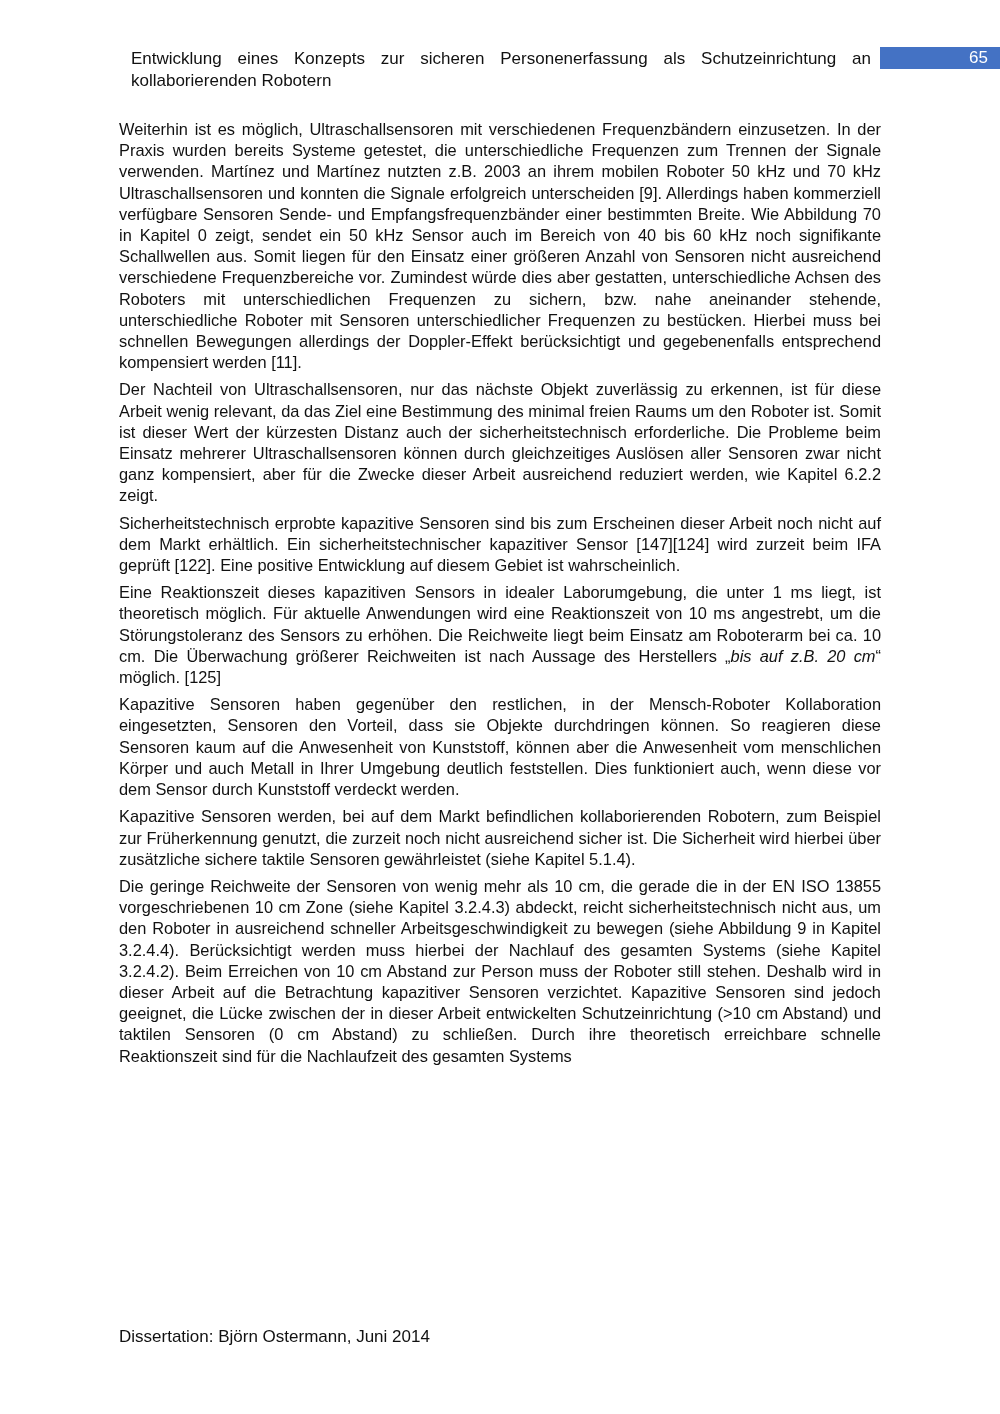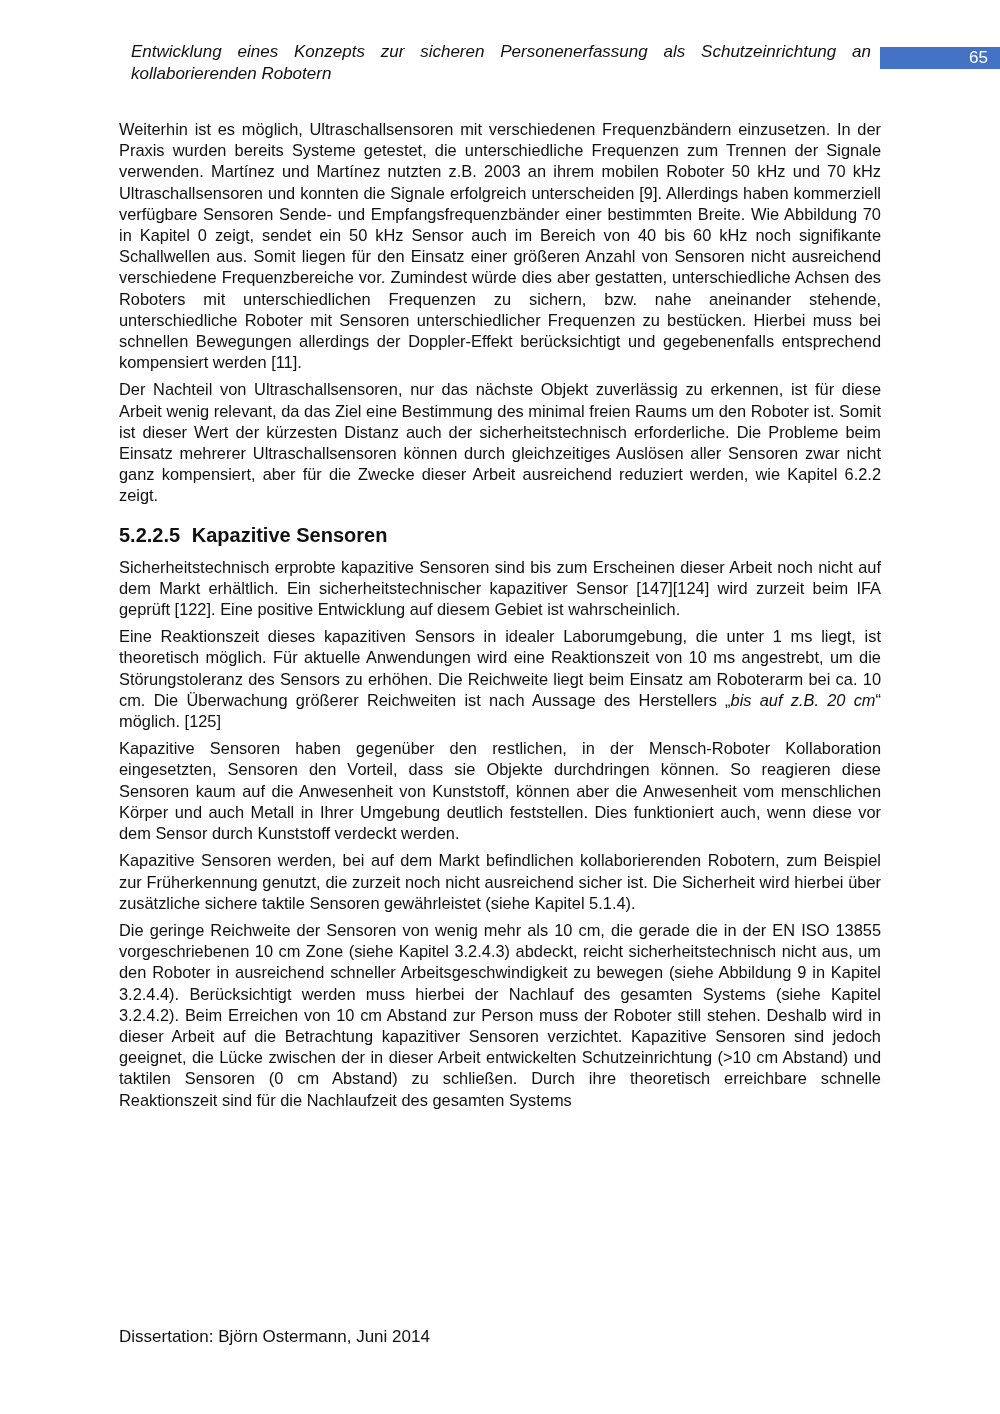--- a/index.html
+++ b/index.html
@@ -1,17 +1,17 @@
 <!DOCTYPE html>
 <html><head>
   <meta charset="utf-8">
   <style>
     html, body { margin: 0; padding: 0; background: #ffffff; }
     body { width: 1000px; height: 1414px; position: relative; overflow: hidden; font-family: "Liberation Sans", sans-serif; color: #111; }
-    .header-title { position: absolute; left: 131px; top: 41px; width: 740px; font-size: 17px; line-height: 22px; text-align: justify; text-align-last: left; font-style: italic; }
+    .header-title { position: absolute; left: 131px; top: 48px; width: 740px; font-size: 17px; line-height: 22px; text-align: justify; text-align-last: left; }
     .page-num-box { position: absolute; left: 880px; top: 47px; width: 120px; height: 22px; background: #4472C4; }
     .page-num { position: absolute; right: 12px; top: 1px; color: #fff; font-size: 17px; line-height: 20px; }
     .content { position: absolute; left: 119px; top: 119px; width: 762px; font-size: 16.4px; line-height: 21.2px; }
     .content p { margin: 0 0 6px 0; text-align: justify; }
     .content h3 { margin: 16px 0 10px 0; font-size: 20px; font-weight: bold; line-height: 24px; }
     .content h3 .num { margin-right: 6px; }
     .footer { position: absolute; left: 119px; top: 1326px; font-size: 17px; line-height: 22px; }
     em { font-style: italic; }
   </style>
 </head>
@@ -19,24 +19,20 @@
 
 <div class="header-title">Entwicklung eines Konzepts zur sicheren Personenerfassung als Schutzeinrichtung an kollaborierenden Robotern</div>
 <div class="page-num-box">
   <span class="page-num">65</span>
 </div>
 
 <div class="content">
   <p>Weiterhin ist es möglich, Ultraschallsensoren mit verschiedenen Frequenzbändern einzusetzen. In der Praxis wurden bereits Systeme getestet, die unterschiedliche Frequenzen zum Trennen der Signale verwenden. Martínez und Martínez nutzten z.B. 2003 an ihrem mobilen Roboter 50 kHz und 70 kHz Ultraschallsensoren und konnten die Signale erfolgreich unterscheiden [9]. Allerdings haben kommerziell verfügbare Sensoren Sende- und Empfangsfrequenzbänder einer bestimmten Breite. Wie Abbildung 70 in Kapitel 0 zeigt, sendet ein 50 kHz Sensor auch im Bereich von 40 bis 60 kHz noch signifikante Schallwellen aus. Somit liegen für den Einsatz einer größeren Anzahl von Sensoren nicht ausreichend verschiedene Frequenzbereiche vor. Zumindest würde dies aber gestatten, unterschiedliche Achsen des Roboters mit unterschiedlichen Frequenzen zu sichern, bzw. nahe aneinander stehende, unterschiedliche Roboter mit Sensoren unterschiedlicher Frequenzen zu bestücken. Hierbei muss bei schnellen Bewegungen allerdings der Doppler-Effekt berücksichtigt und gegebenenfalls entsprechend kompensiert werden [11].</p>
   <p>Der Nachteil von Ultraschallsensoren, nur das nächste Objekt zuverlässig zu erkennen, ist für diese Arbeit wenig relevant, da das Ziel eine Bestimmung des minimal freien Raums um den Roboter ist. Somit ist dieser Wert der kürzesten Distanz auch der sicherheitstechnisch erforderliche. Die Probleme beim Einsatz mehrerer Ultraschallsensoren können durch gleichzeitiges Auslösen aller Sensoren zwar nicht ganz kompensiert, aber für die Zwecke dieser Arbeit ausreichend reduziert werden, wie Kapitel 6.2.2 zeigt.</p>
 
-  <h3>
-    <span class="num">5.2.2.5</span>
-    <span>Kapazitive Sensoren</span>
-  </h3>
 
   <p>Sicherheitstechnisch erprobte kapazitive Sensoren sind bis zum Erscheinen dieser Arbeit noch nicht auf dem Markt erhältlich. Ein sicherheitstechnischer kapazitiver Sensor [147][124] wird zurzeit beim IFA geprüft [122]. Eine positive Entwicklung auf diesem Gebiet ist wahrscheinlich.</p>
   <p><span>Eine Reaktionszeit dieses kapazitiven Sensors in idealer Laborumgebung, die unter 1 ms liegt, ist theoretisch möglich. Für aktuelle Anwendungen wird eine Reaktionszeit von 10 ms angestrebt, um die Störungstoleranz des Sensors zu erhöhen. Die Reichweite liegt beim Einsatz am Roboterarm bei ca. 10 cm. Die Überwachung größerer Reichweiten ist nach Aussage des Herstellers „</span><em>bis auf z.B. 20 cm</em><span>“ möglich. [125]</span></p>
   <p>Kapazitive Sensoren haben gegenüber den restlichen, in der Mensch-Roboter Kollaboration eingesetzten, Sensoren den Vorteil, dass sie Objekte durchdringen können. So reagieren diese Sensoren kaum auf die Anwesenheit von Kunststoff, können aber die Anwesenheit vom menschlichen Körper und auch Metall in Ihrer Umgebung deutlich feststellen. Dies funktioniert auch, wenn diese vor dem Sensor durch Kunststoff verdeckt werden.</p>
   <p>Kapazitive Sensoren werden, bei auf dem Markt befindlichen kollaborierenden Robotern, zum Beispiel zur Früherkennung genutzt, die zurzeit noch nicht ausreichend sicher ist. Die Sicherheit wird hierbei über zusätzliche sichere taktile Sensoren gewährleistet (siehe Kapitel 5.1.4).</p>
   <p>Die geringe Reichweite der Sensoren von wenig mehr als 10 cm, die gerade die in der EN ISO 13855 vorgeschriebenen 10 cm Zone (siehe Kapitel 3.2.4.3) abdeckt, reicht sicherheitstechnisch nicht aus, um den Roboter in ausreichend schneller Arbeitsgeschwindigkeit zu bewegen (siehe Abbildung 9 in Kapitel 3.2.4.4). Berücksichtigt werden muss hierbei der Nachlauf des gesamten Systems (siehe Kapitel 3.2.4.2). Beim Erreichen von 10 cm Abstand zur Person muss der Roboter still stehen. Deshalb wird in dieser Arbeit auf die Betrachtung kapazitiver Sensoren verzichtet. Kapazitive Sensoren sind jedoch geeignet, die Lücke zwischen der in dieser Arbeit entwickelten Schutzeinrichtung (&gt;10 cm Abstand) und taktilen Sensoren (0 cm Abstand) zu schließen. Durch ihre theoretisch erreichbare schnelle Reaktionszeit sind für die Nachlaufzeit des gesamten Systems</p>
 </div>
 
 <div class="footer">Dissertation: Björn Ostermann, Juni 2014</div>
 

